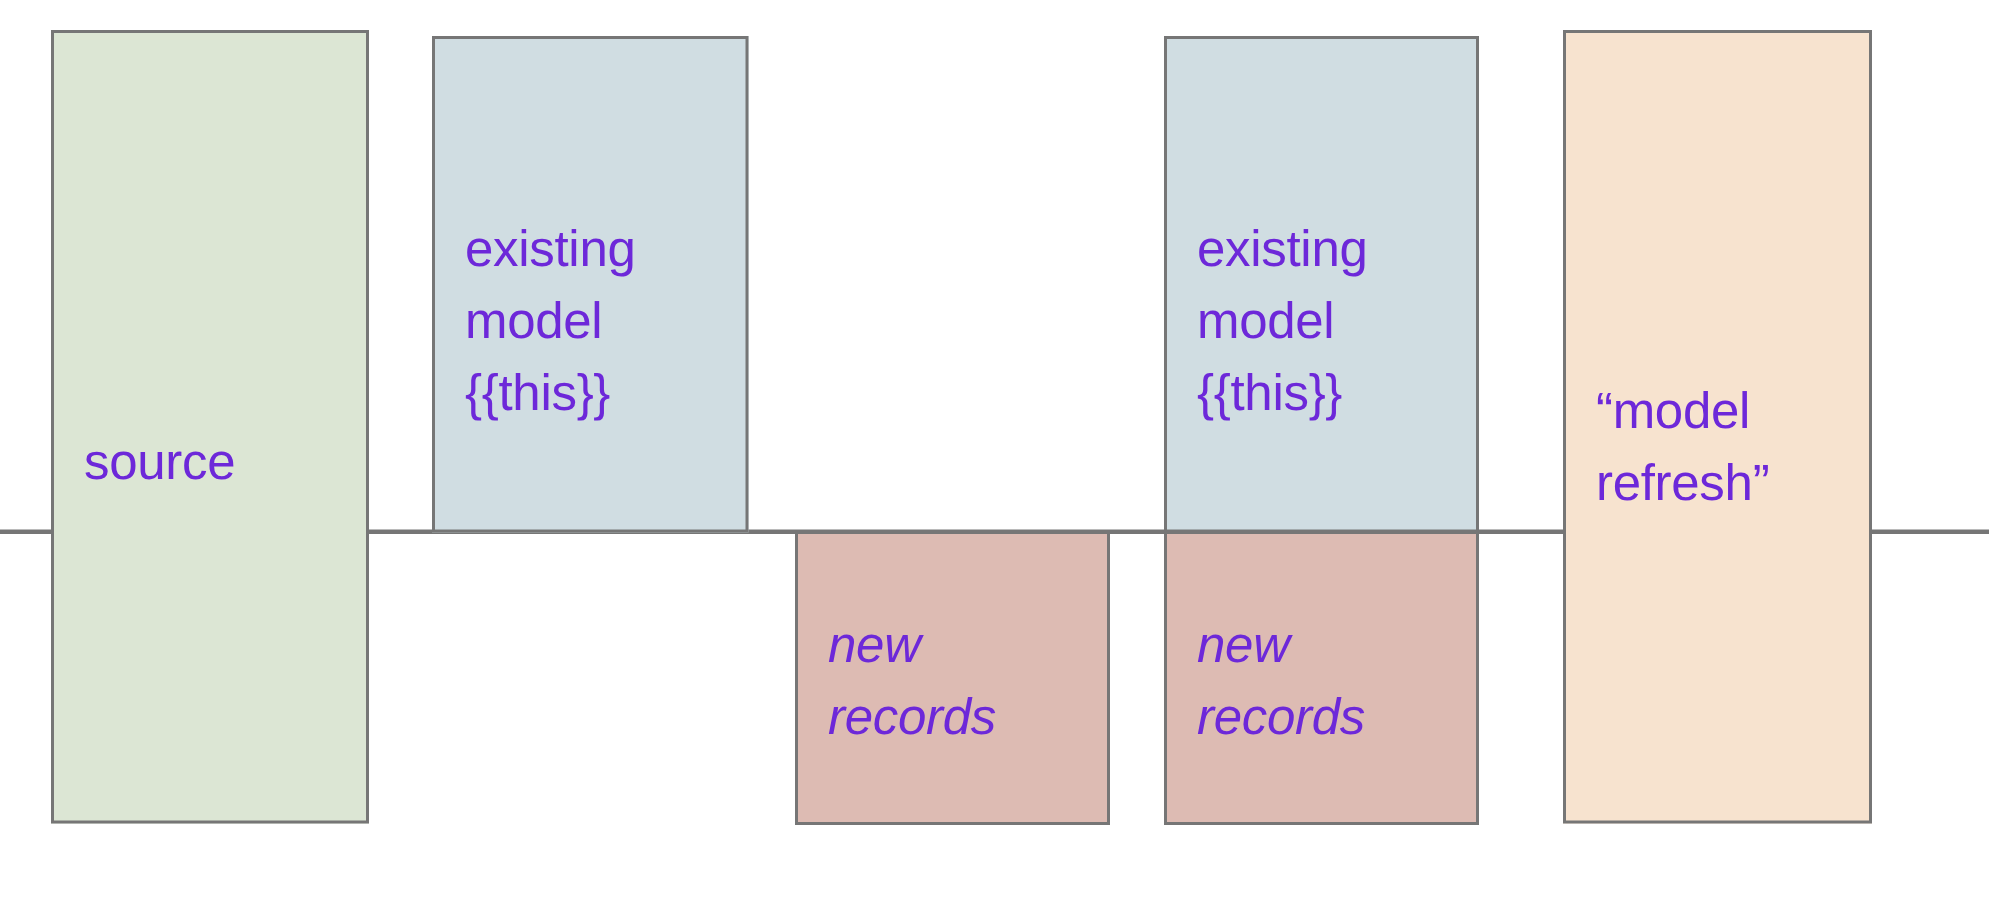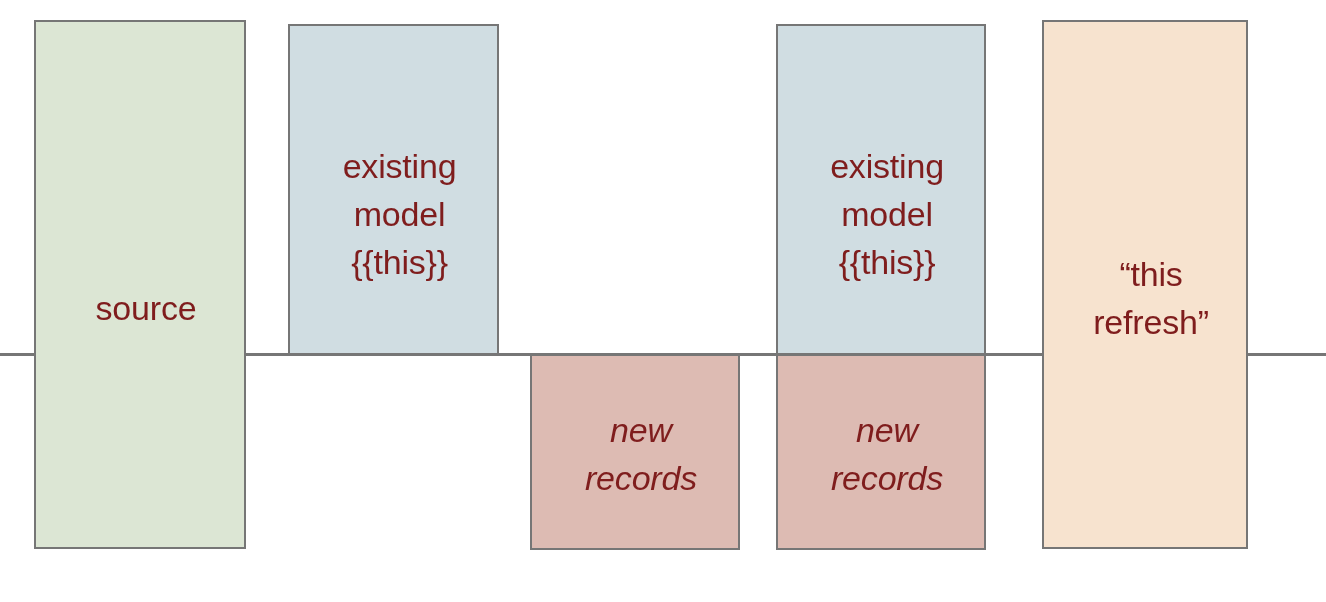--- a/index.html
+++ b/index.html
@@ -31,26 +31,26 @@
     position: absolute;
     box-sizing: border-box;
     border: 2px solid #767676;
     display: block;
     overflow: hidden;
   }
   .block .label {
     position: absolute;
     left: 20px;
     right: 8px;
-    color: #7f1d1d;
+    color: #6d28d9;
     font-size: 34px;
     line-height: 48px;
     letter-spacing: -0.2px;
     white-space: pre-line;
-    text-align: center;
+    text-align: left;
   }
   
   .c-green  { background: #dce6d4; }
   .c-blue   { background: #d0dde2; }
   .c-pink   { background: #ddbbb3; font-style: italic; }
   .c-orange { background: #f7e3cf; }
 
   
   #block-source          { left: 34px;   top: 20px;  width: 212px; height: 529px; }
   #block-existing-1      { left: 288px;  top: 24px;  width: 211px; height: 331px; }
@@ -96,17 +96,17 @@
 model
 {{this}}</div>
   </div>
 
   <div class="block c-pink" id="block-new-records-2">
     <div class="label">new
 records</div>
   </div>
 
   <div class="block c-orange" id="block-full-refresh">
-    <div class="label">“this
+    <div class="label">“model
 refresh”</div>
   </div>
 
 </div>
 
 </body></html>

